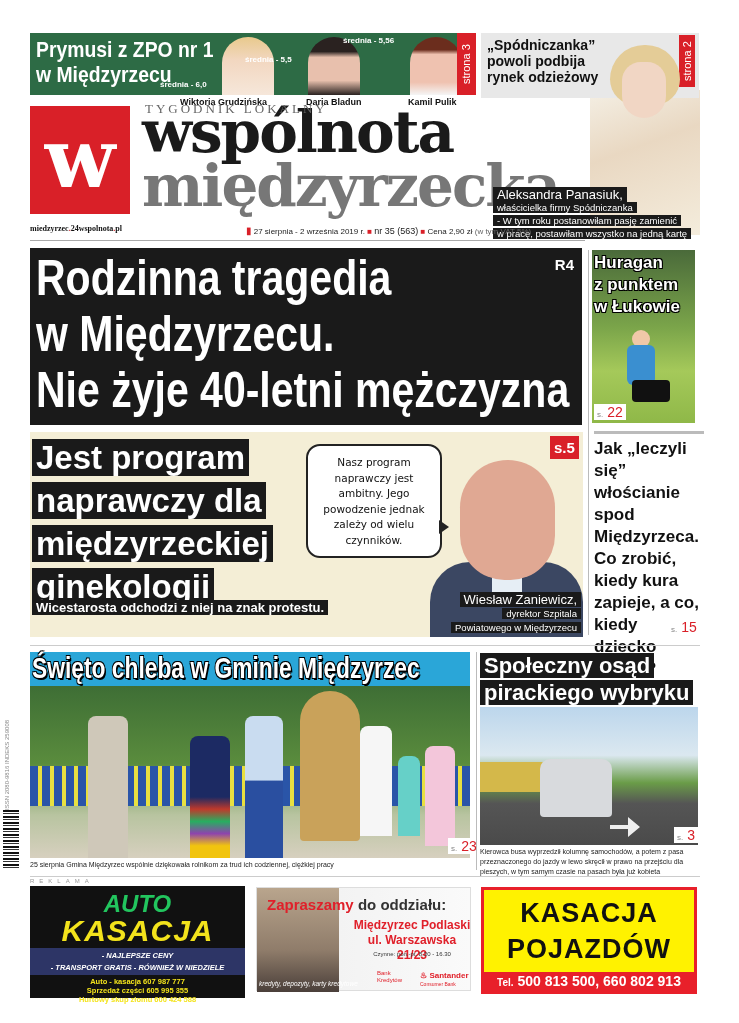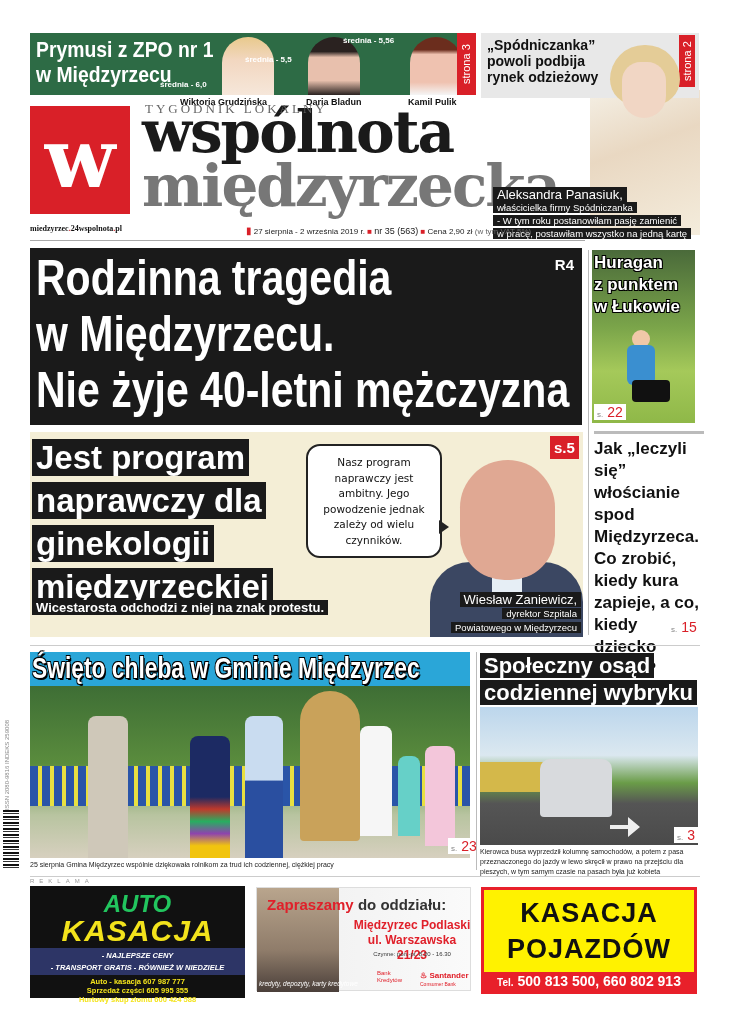--- a/index.html
+++ b/index.html
@@ -200,22 +200,22 @@
 
 <div id="gyn-box" class="abs"></div>
 <div id="doctor" class="abs">
   <div class="abs suit"></div>
   <div class="abs shirt"></div>
   <div class="abs head"></div>
 </div>
 <div id="gyn-headline" class="abs">
   <div><span class="blk">Jest program</span></div>
   <div><span class="blk">naprawczy dla</span></div>
+  <div><span class="blk">międzyrzeckiej</span></div>
   <div><span class="blk">ginekologii</span></div>
-  <div><span class="blk">międzyrzeckiej</span></div>
 </div>
 <div id="gyn-sub" class="abs">
   <div><span class="blk">Wicestarosta odchodzi z niej na znak protestu.</span></div>
 </div>
 <div id="bubble" class="abs">
   <div>Nasz program</div>
   <div>naprawczy jest</div>
   <div>ambitny. Jego</div>
   <div>powodzenie jednak</div>
   <div>zależy od wielu</div>
@@ -251,21 +251,21 @@
 <div id="swieto-ref" class="abs page-ref"><span class="s">s.</span> <span>23</span></div>
 <div id="swieto-caption" class="abs">25 sierpnia Gmina Międzyrzec wspólnie dziękowała rolnikom za trud ich codziennej, ciężkiej pracy</div>
 
 <div id="osad-photo" class="abs">
   <div class="abs" style="left:0; top:55px; width:80px; height:30px; background:#d4b84a;"></div>
   <div id="osad-car" class="abs"></div>
   <div class="abs" style="left:130px; top:110px; width:30px; height:20px; background:#eee; clip-path:polygon(0 40%,60% 40%,60% 0,100% 50%,60% 100%,60% 60%,0 60%);"></div>
 </div>
 <div id="osad-title" class="abs">
   <div><span class="blk">Społeczny osąd</span></div>
-  <div><span class="blk">codziennej wybryku</span></div>
+  <div><span class="blk">pirackiego wybryku</span></div>
 </div>
 <div id="osad-ref" class="abs page-ref"><span class="s">s.</span> <span>3</span></div>
 <div id="osad-caption" class="abs">Kierowca busa wyprzedził kolumnę samochodów, a potem z pasa przeznaczonego do jazdy w lewo skręcił w prawo na przejściu dla pieszych, w tym samym czasie na pasach była już kobieta</div>
 <div class="abs" style="left:476px; top:652px; width:1px; height:218px; background:#bbb;"></div>
 
 <div id="reklama-rule" class="abs"></div>
 <div id="reklama-label" class="abs">REKLAMA</div>
 
 <div id="ad-auto" class="abs">
   <div class="abs auto">AUTO</div>

